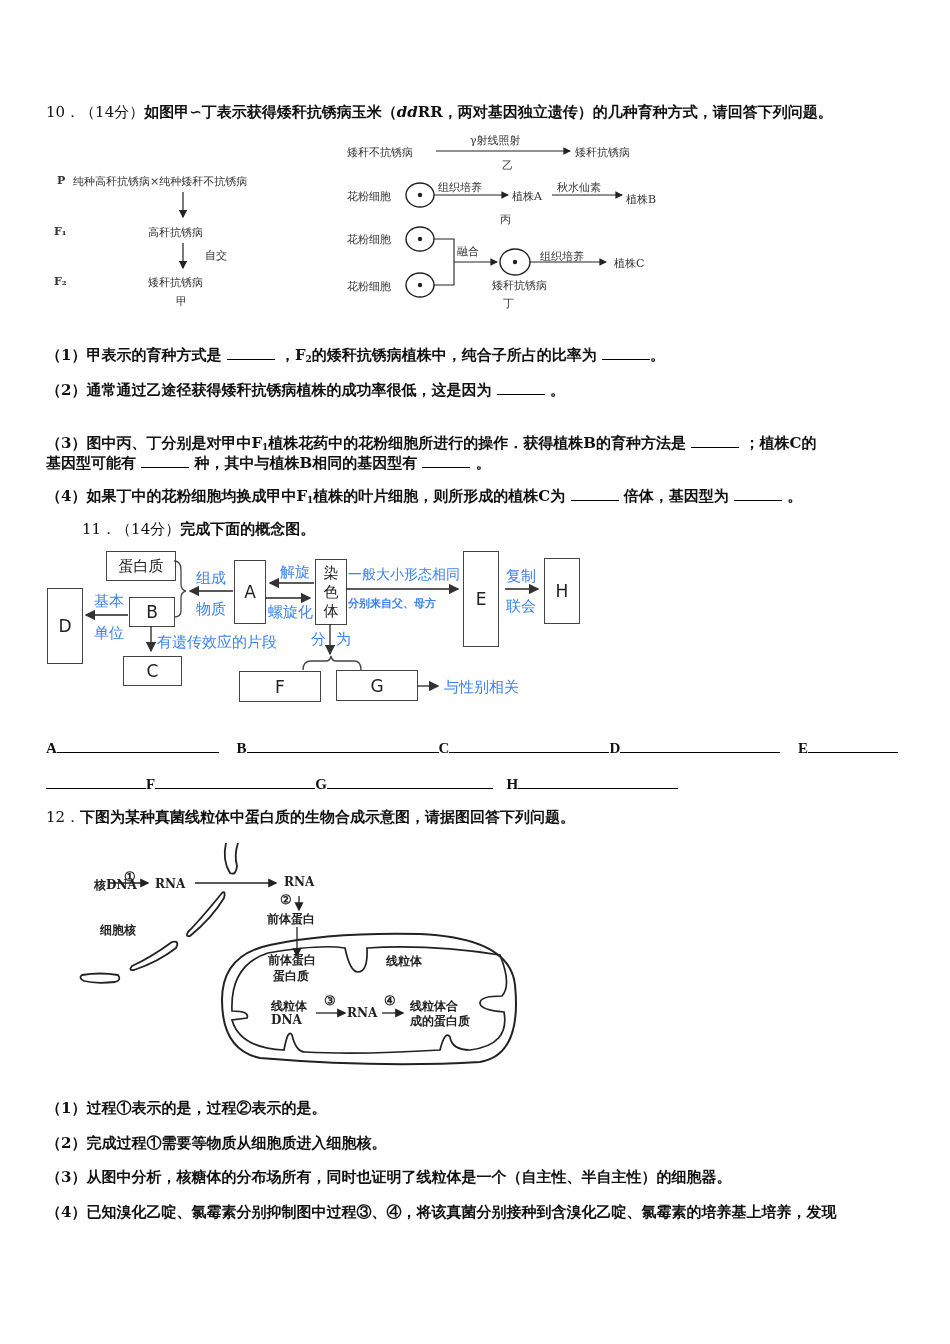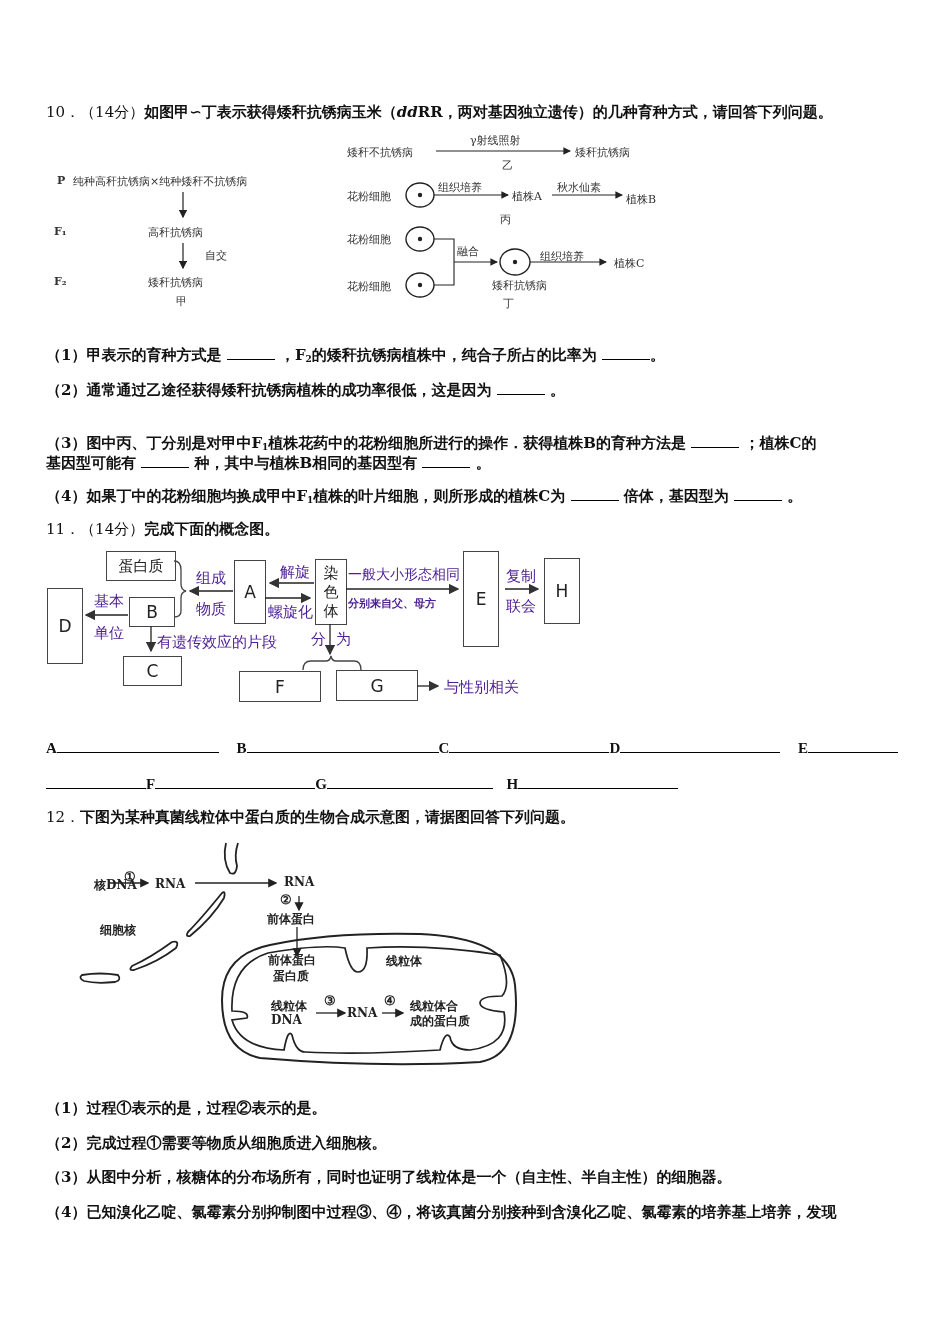--- a/index.html
+++ b/index.html
@@ -3,21 +3,21 @@
 <meta charset="utf-8">
 <style>
   html, body { margin: 0; padding: 0; background: #ffffff; }
   body { width: 950px; height: 1344px; position: relative; overflow: hidden;
          font-family: "DejaVu Serif", "Liberation Serif", serif; color: #111; }
   .abs { position: absolute; }
   .line { position: absolute; left: 46px; font-size: 15px; line-height: 20px; white-space: nowrap; font-weight: bold; }
   .qhead { font-weight: normal; }
   .qhead b { font-weight: bold; }
   .small { font-size: 11px; color: #333; font-family: "DejaVu Serif", serif; }
-  .dg { font-family: "DejaVu Sans", "Liberation Sans", sans-serif; font-size: 15px; color: #4c1d95; }
+  .dg { font-family: "DejaVu Sans", "Liberation Sans", sans-serif; font-size: 15px; color: #3b82f6; }
   .box { position: absolute; border: 1.5px solid #444; background: #fff; display: flex; align-items: center; justify-content: center; font-family: "DejaVu Sans", sans-serif; font-size: 17px; color: #222; }
   .blank { display: inline-block; border-bottom: 1.2px solid #000; height: 15px; vertical-align: baseline; }
   .sub { font-size: 9px; vertical-align: -2px; }
   svg { position: absolute; left: 0; top: 0; overflow: visible; }
   .mito { font-family: "DejaVu Serif", serif; font-weight: bold; font-size: 12px; color: #222; }
 </style>
 </head>
 <body>
 
 <div class="line qhead" style="top:102px;">
@@ -112,21 +112,21 @@
   <span>。</span>
 </div>
 <div class="line" style="top:485px;">
   <span>（4）如果丁中的花粉细胞均换成甲中F</span><span class="sub">1</span><span>植株的叶片细胞，则所形成的植株C为</span>
   <span class="blank" style="width:48px;"></span>
   <span>倍体，基因型为</span>
   <span class="blank" style="width:48px;"></span>
   <span>。</span>
 </div>
 
-<div class="line qhead" style="top:519px;">
+<div class="line qhead" style="top:519px;margin-left:36px;">
   <span>11．</span><span>（14分）</span><b>完成下面的概念图。</b>
 </div>
 
 <div>
   <div class="box" style="left:106px;top:551px;width:68px;height:28px;font-size:15px;">蛋白质</div>
   <div class="box" style="left:234px;top:560px;width:30px;height:62px;">A</div>
   <div class="box" style="left:315px;top:559px;width:30px;height:64px;font-size:15px;flex-direction:column;line-height:19px;">
     <span>染</span>
     <span>色</span>
     <span>体</span>

